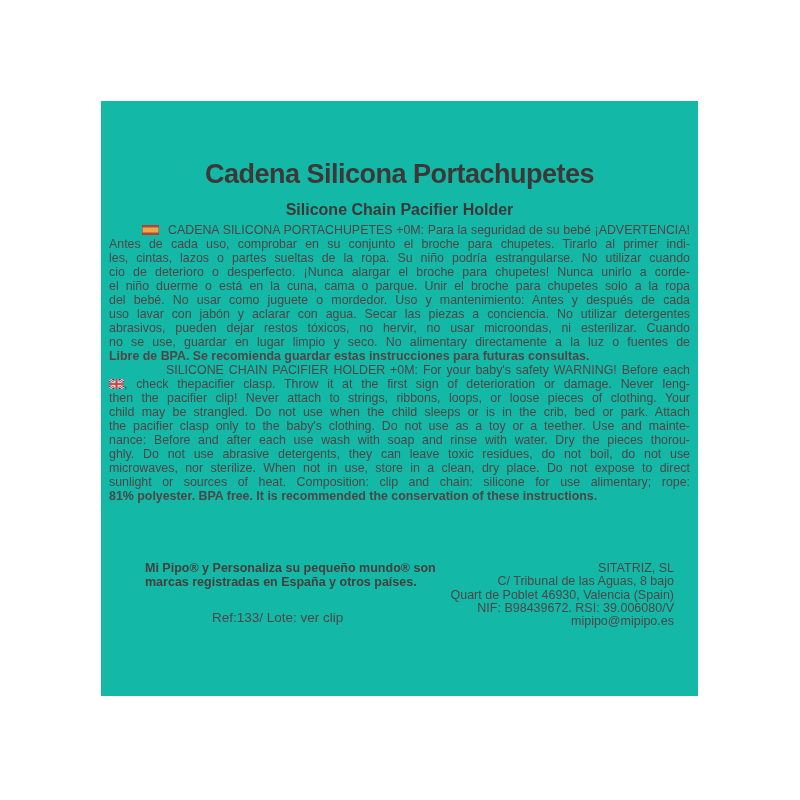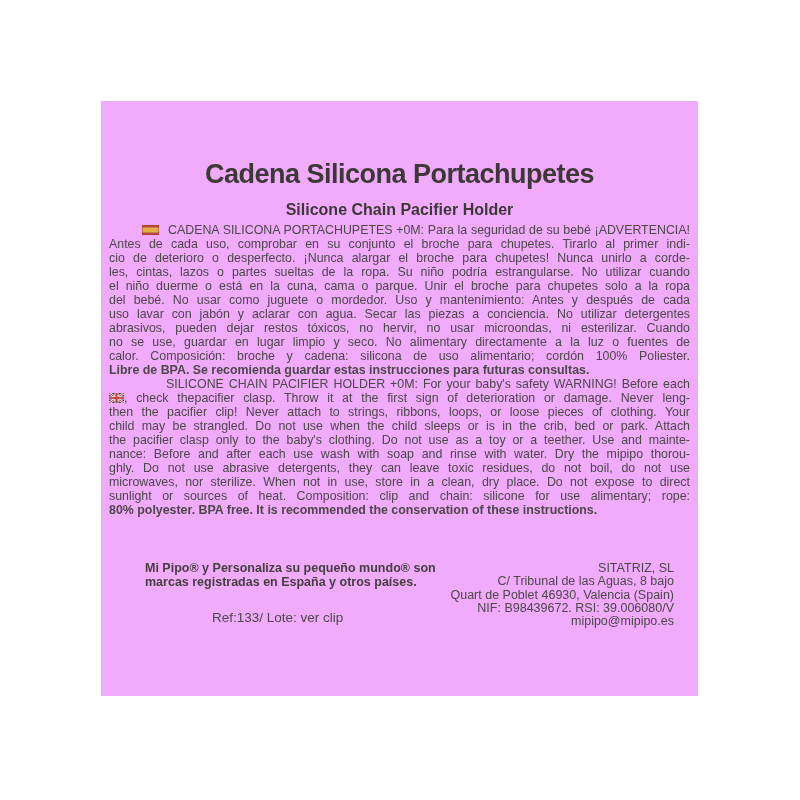--- a/index.html
+++ b/index.html
@@ -3,21 +3,21 @@
 <meta charset="utf-8">
 <style>
   html,body{margin:0;padding:0;}
   body{
     width:800px;height:800px;background:#ffffff;position:relative;
     font-family:"Liberation Sans", sans-serif;
     -webkit-font-smoothing:antialiased;
   }
   .label{
     position:absolute;left:101px;top:101px;width:597px;height:595px;
-    background:#f0abfc;color:#4d4747;
+    background:#14b8a6;color:#4d4747;
   }
   .title{
     position:absolute;top:58px;left:0;width:100%;text-align:center;
     font-size:27px;font-weight:bold;color:#3d3837;letter-spacing:-0.5px;
   }
   .subtitle{
     position:absolute;top:100px;left:0;width:100%;text-align:center;
     font-size:16px;font-weight:bold;color:#3d3837;
   }
   .body-text{
@@ -57,47 +57,46 @@
   <div class="title">Cadena Silicona Portachupetes</div>
   <div class="subtitle">Silicone Chain Pacifier Holder</div>
 
   <div class="body-text">
       <div class="tline"><span class="indent" style="width: 33px;"></span><span class="flag es"><svg width="17" height="10" viewBox="0 0 34 20">
             <rect x="0" y="0" width="34" height="20" fill="#bb4540"></rect>
             <rect x="0" y="5" width="34" height="10" fill="#e3af44"></rect>
             <rect x="0.5" y="0.5" width="33" height="19" fill="none" stroke="#9e3e39" stroke-width="1"></rect>
           </svg></span>CADENA SILICONA PORTACHUPETES +0M: Para la seguridad de su bebé ¡ADVERTENCIA!</div>
       <div class="tline">Antes de cada uso, comprobar en su conjunto el broche para chupetes. Tirarlo al primer indi-</div>
+      <div class="tline">les, cintas, lazos o partes sueltas de la ropa. Su niño podría estrangularse. No utilizar cuando</div>
       <div class="tline">cio de deterioro o desperfecto. ¡Nunca alargar el broche para chupetes! Nunca unirlo a corde-</div>
-      <div class="tline">les, cintas, lazos o partes sueltas de la ropa. Su niño podría estrangularse. No utilizar cuando</div>
       <div class="tline">el niño duerme o está en la cuna, cama o parque. Unir el broche para chupetes solo a la ropa</div>
       <div class="tline">del bebé. No usar como juguete o mordedor. Uso y mantenimiento: Antes y después de cada</div>
       <div class="tline">uso lavar con jabón y aclarar con agua. Secar las piezas a conciencia. No utilizar detergentes</div>
       <div class="tline">abrasivos, pueden dejar restos tóxicos, no hervir, no usar microondas, ni esterilizar. Cuando</div>
       <div class="tline">no se use, guardar en lugar limpio y seco. No alimentary directamente a la luz o fuentes de</div>
-      <div class="tline">calor. Composición: broche y cadena: silicona de uso alimentario; cordón 100% Poliester.</div>
       <div class="tline last">Libre de BPA. Se recomienda guardar estas instrucciones para futuras consultas.</div>
       <div class="tline"><span class="indent" style="width: 57px;"></span>SILICONE CHAIN PACIFIER HOLDER +0M: For your baby's safety WARNING! Before each</div>
       <div class="tline"><span class="flag uk"><svg width="15" height="10" viewBox="0 0 30 20">
             <rect width="30" height="20" fill="#3b3a69"></rect>
             <path d="M0,0 L30,20 M30,0 L0,20" stroke="#efe8e6" stroke-width="5"></path>
             <path d="M0,0 L30,20 M30,0 L0,20" stroke="#c3413d" stroke-width="2"></path>
             <path d="M15,0 V20" stroke="#efe8e6" stroke-width="8"></path>
             <path d="M0,10 H30" stroke="#efe8e6" stroke-width="6"></path>
             <path d="M15,0 V20" stroke="#c3413d" stroke-width="4.5"></path>
             <path d="M0,10 H30" stroke="#c3413d" stroke-width="3.5"></path>
           </svg></span>, check thepacifier clasp. Throw it at the first sign of deterioration or damage. Never leng-</div>
       <div class="tline">then the pacifier clip! Never attach to strings, ribbons, loops, or loose pieces of clothing. Your</div>
       <div class="tline">child may be strangled. Do not use when the child sleeps or is in the crib, bed or park. Attach</div>
       <div class="tline">the pacifier clasp only to the baby's clothing. Do not use as a toy or a teether. Use and mainte-</div>
-      <div class="tline">nance: Before and after each use wash with soap and rinse with water. Dry the mipipo thorou-</div>
+      <div class="tline">nance: Before and after each use wash with soap and rinse with water. Dry the pieces thorou-</div>
       <div class="tline">ghly. Do not use abrasive detergents, they can leave toxic residues, do not boil, do not use</div>
       <div class="tline">microwaves, nor sterilize. When not in use, store in a clean, dry place. Do not expose to direct</div>
       <div class="tline">sunlight or sources of heat. Composition: clip and chain: silicone for use alimentary; rope:</div>
-      <div class="tline last">80% polyester. BPA free. It is recommended the conservation of these instructions.</div>
+      <div class="tline last">81% polyester. BPA free. It is recommended the conservation of these instructions.</div>
     </div>
 
 
   <div class="trademark">
     <div>Mi Pipo® y Personaliza su pequeño mundo® son</div>
     <div>marcas registradas en España y otros países.</div>
   </div>
 
   <div class="company">
     <div>SITATRIZ, SL</div>

